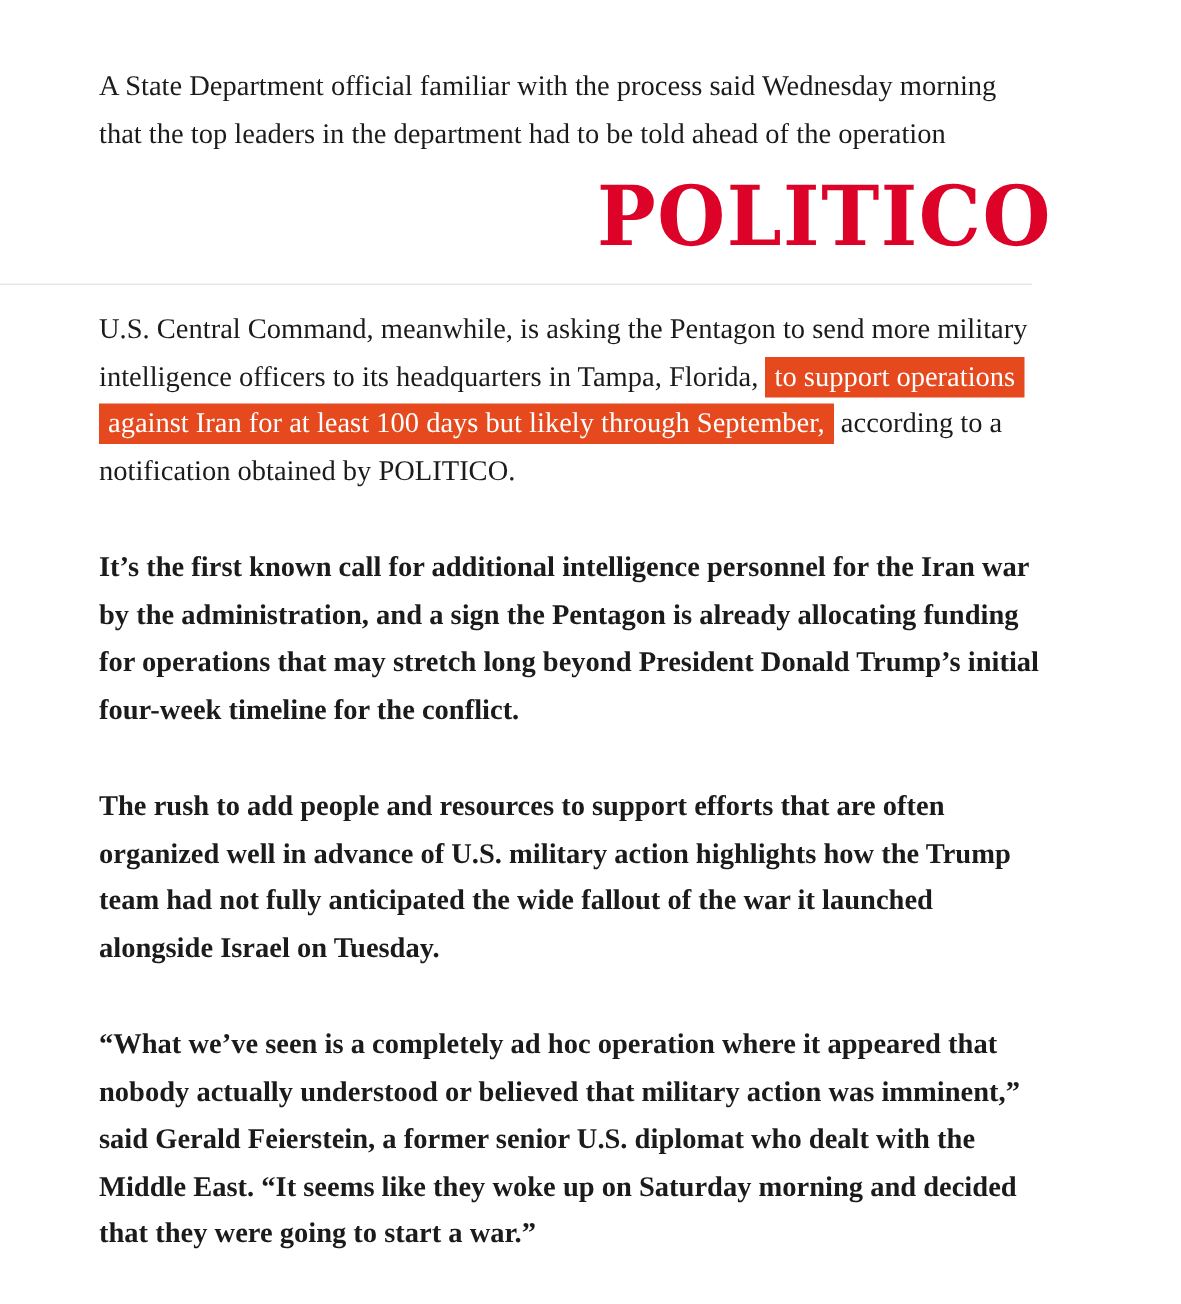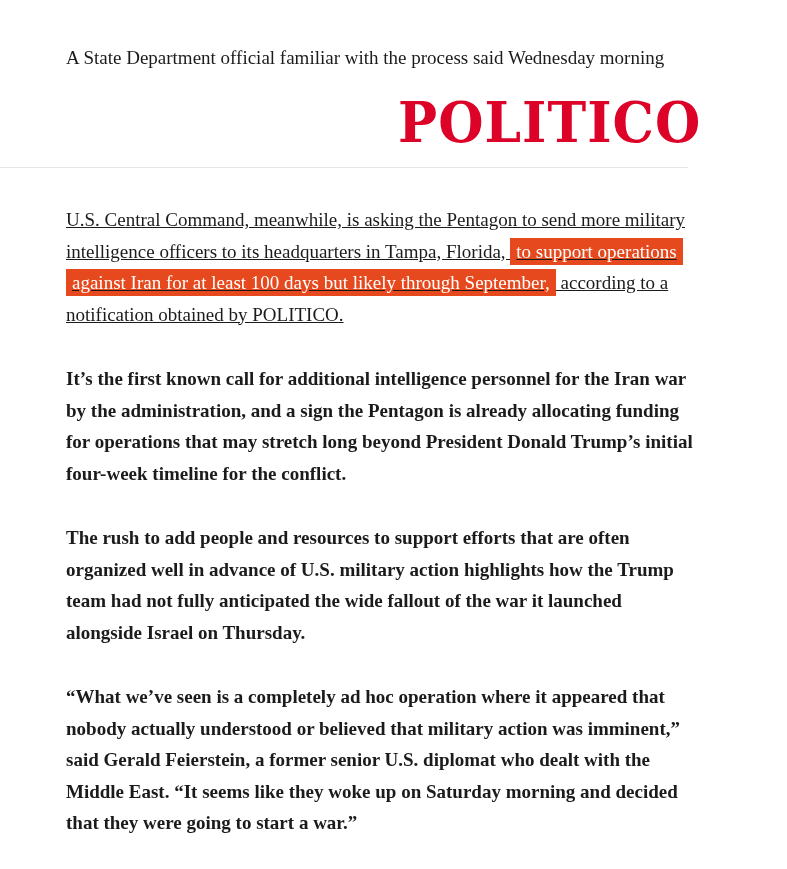--- a/index.html
+++ b/index.html
@@ -24,32 +24,32 @@
     position:absolute;
     left:66px;
     top:0;
     width:630px;
     font-size:19px;
     line-height:31.5px;
     z-index:1;
   }
   .article p{margin:0;}
   .article p.p1{margin-top:42px;}
-  .article p.p2{margin-top:99px;text-decoration:underline;}
+  .article p.p2{margin-top:99px;}
   .article p.pn{margin-top:33px;font-weight:bold;}
   mark.hl{
     background:var(--highlight-bg);
     color:var(--highlight-text);
     padding:3px 6px;
     -webkit-box-decoration-break:clone;
     box-decoration-break:clone;
   }
   .masthead{
     position:absolute;
-    top:79px;
+    top:101px;
     left:0;
     width:688px;
     height:89px;
     background:#ffffff;
     border-bottom:1px solid var(--rule-gray);
     z-index:5;
     display:flex;
     align-items:center;
   }
   .logo{
@@ -72,21 +72,21 @@
 <div class="page">
 
   <div class="article">
 
     <p class="p1"><span>A State Department official familiar with the process said Wednesday morning that the top leaders in the department had to be told ahead of the operation</span></p>
 
     <p class="p2"><span>U.S. Central Command, meanwhile, is asking the Pentagon to send more military intelligence officers to its headquarters in Tampa, Florida, </span><mark class="hl">to support operations against Iran for at least 100 days but likely through September,</mark><span> according to a notification obtained by POLITICO.</span></p>
 
     <p class="pn"><span>It’s the first known call for additional intelligence personnel for the Iran war by the administration, and a sign the Pentagon is already allocating funding for operations that may stretch long beyond President Donald Trump’s initial four-week timeline for the conflict.</span></p>
 
-    <p class="pn"><span>The rush to add people and resources to support efforts that are often organized well in advance of U.S. military action highlights how the Trump team had not fully anticipated the wide fallout of the war it launched alongside Israel on Thursday.</span></p>
+    <p class="pn"><span>The rush to add people and resources to support efforts that are often organized well in advance of U.S. military action highlights how the Trump team had not fully anticipated the wide fallout of the war it launched alongside Israel on Tuesday.</span></p>
 
     <p class="pn"><span>“What we’ve seen is a completely ad hoc operation where it appeared that nobody actually understood or believed that military action was imminent,” said Gerald Feierstein, a former senior U.S. diplomat who dealt with the Middle East. “It seems like they woke up on Saturday morning and decided that they were going to start a war.”</span></p>
 
   </div>
 
   <header class="masthead">
     <div class="logo">POLITICO</div>
   </header>
 
 </div>

